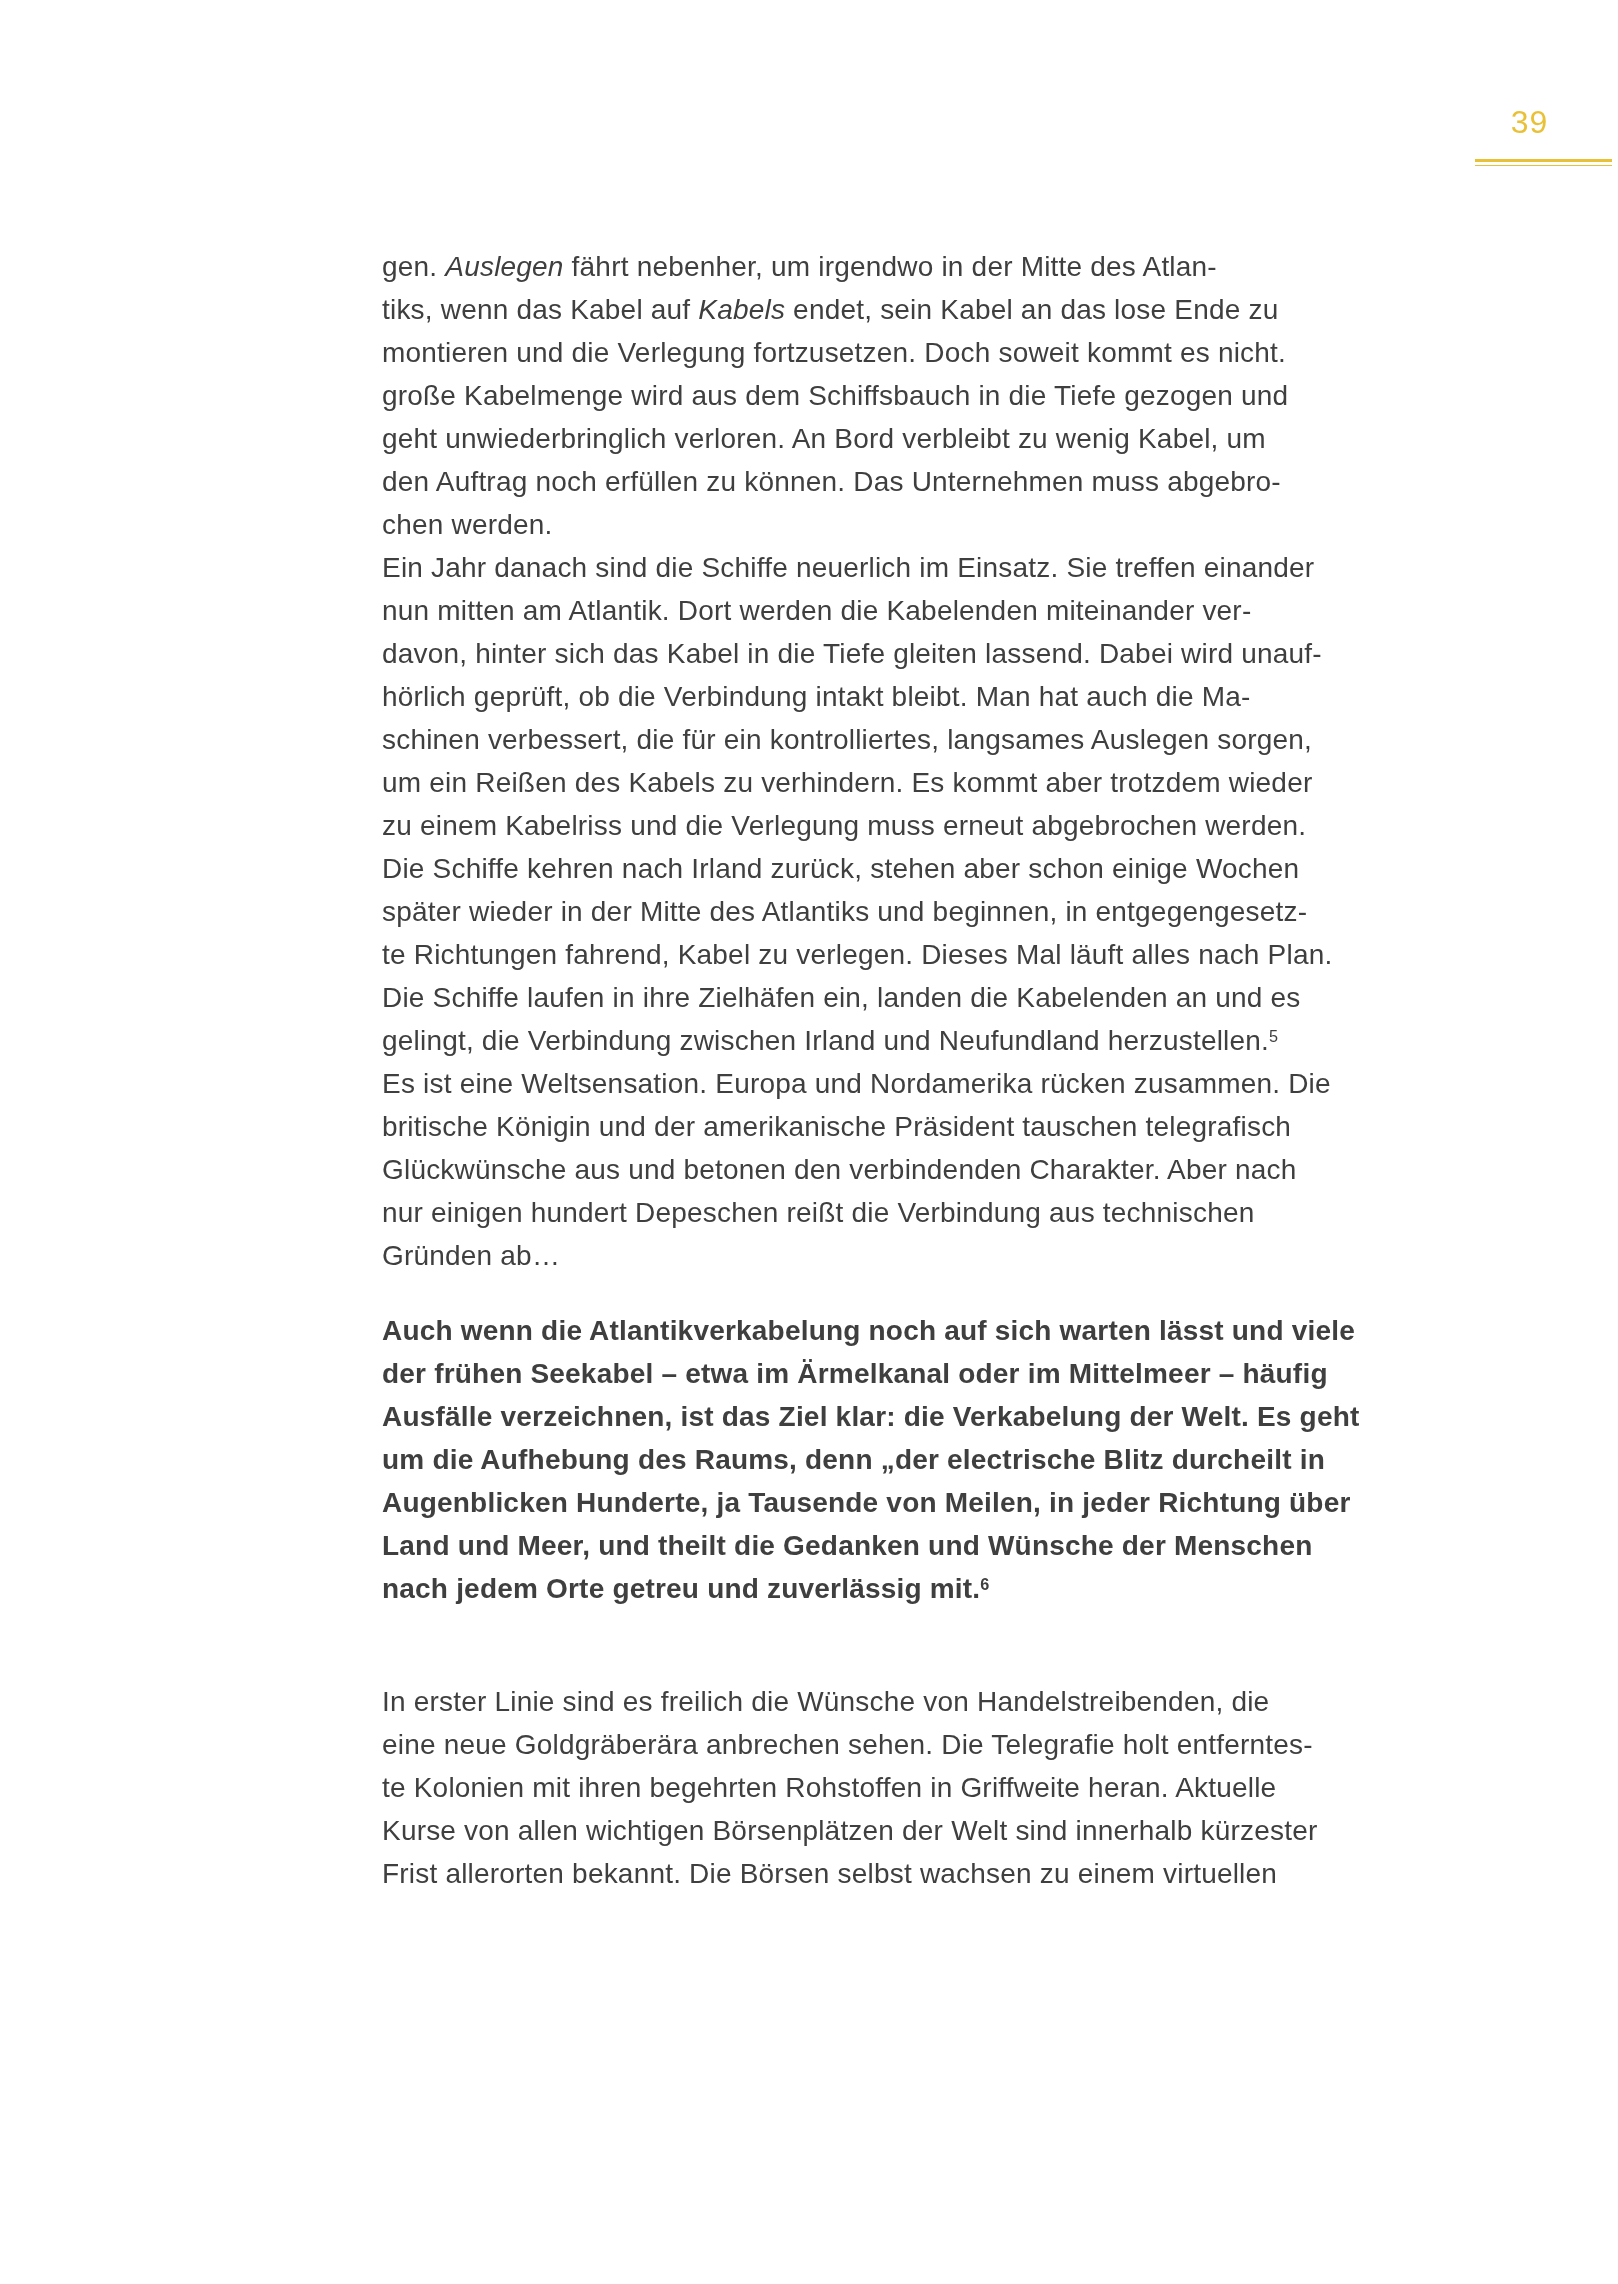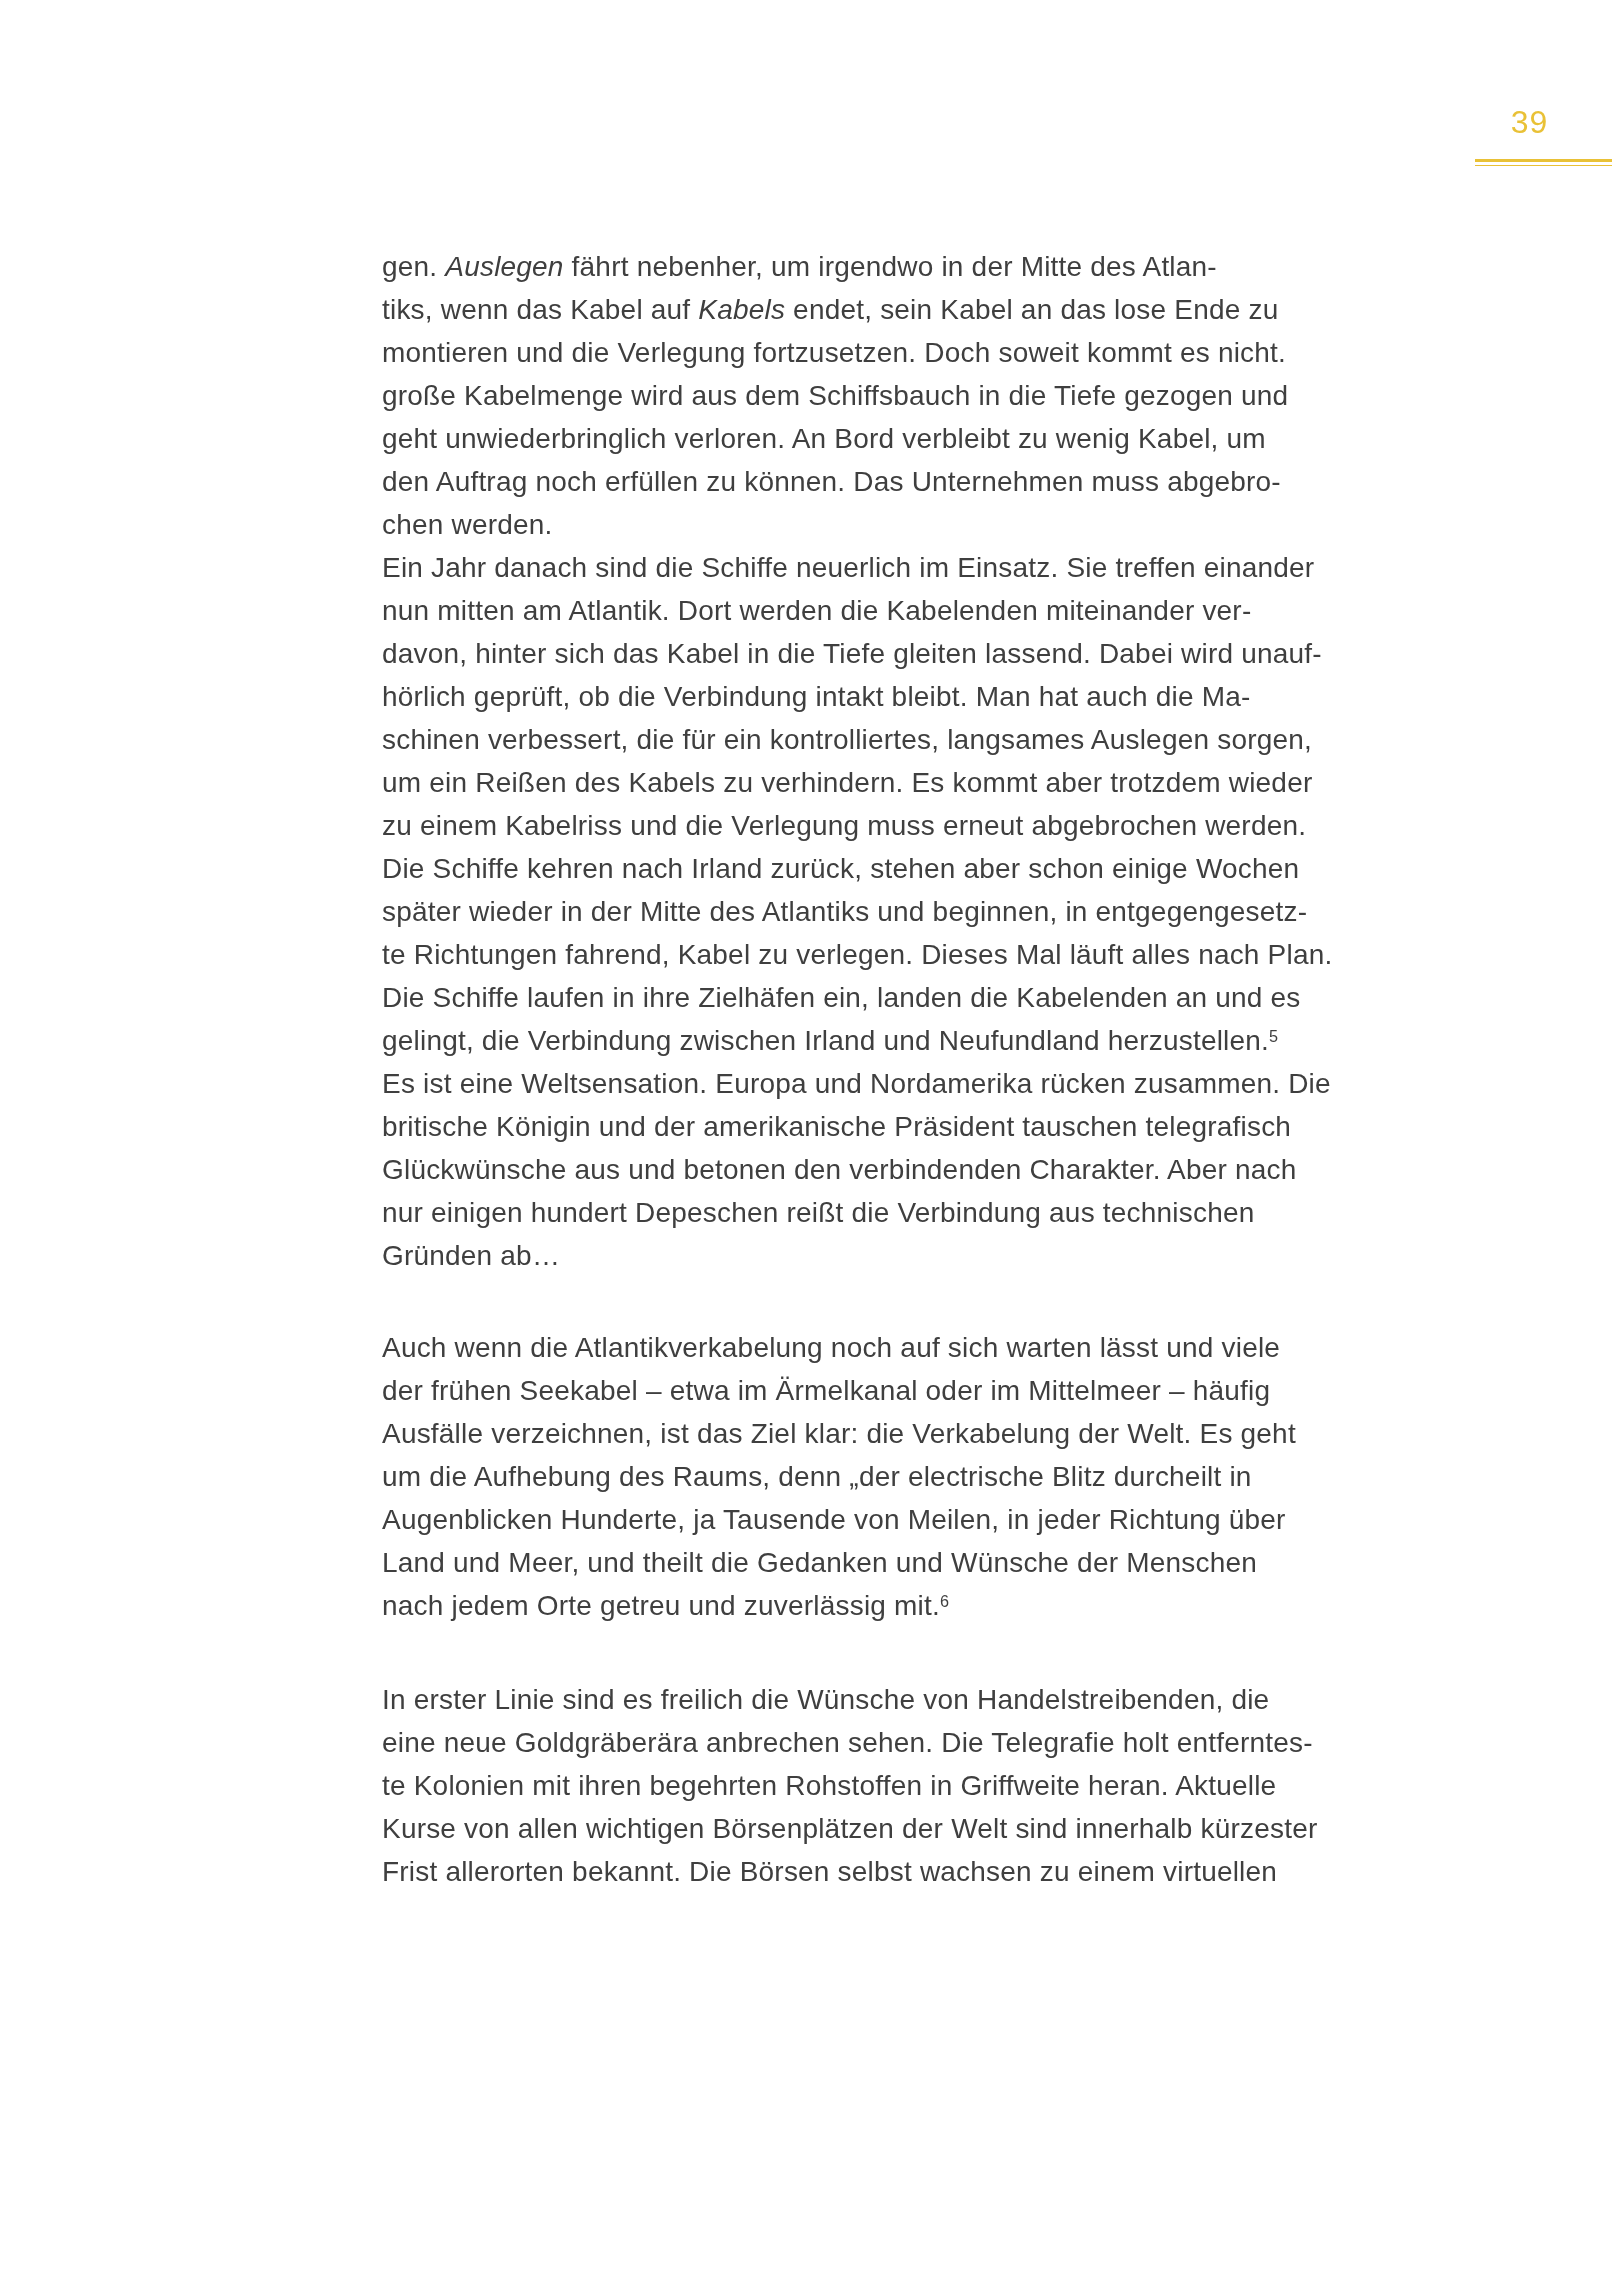--- a/index.html
+++ b/index.html
@@ -46,22 +46,22 @@
     top:245px;
     width:1052px;
     color:var(--text-color);
     font-size:28px;
     font-weight:300;
     letter-spacing:0.2px;
   }
   .para{
     margin:0;
   }
-  .para.gap-small{ margin-top:49px; }
-  .para.gap-large{ margin-top:51px; }
+  .para.gap-small{ margin-top:32px;font-weight:bold; }
+  .para.gap-large{ margin-top:70px; }
   .line{
     line-height:43px;
     white-space:nowrap;
   }
   .line em{
     font-style:italic;
     font-weight:inherit;
   }
   .line sup{
     font-size:0.58em;

